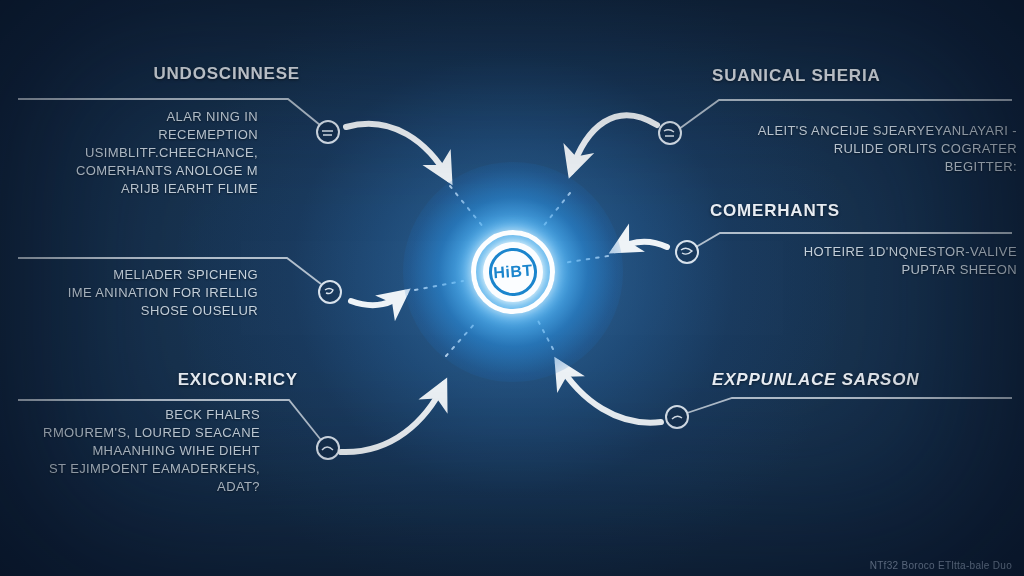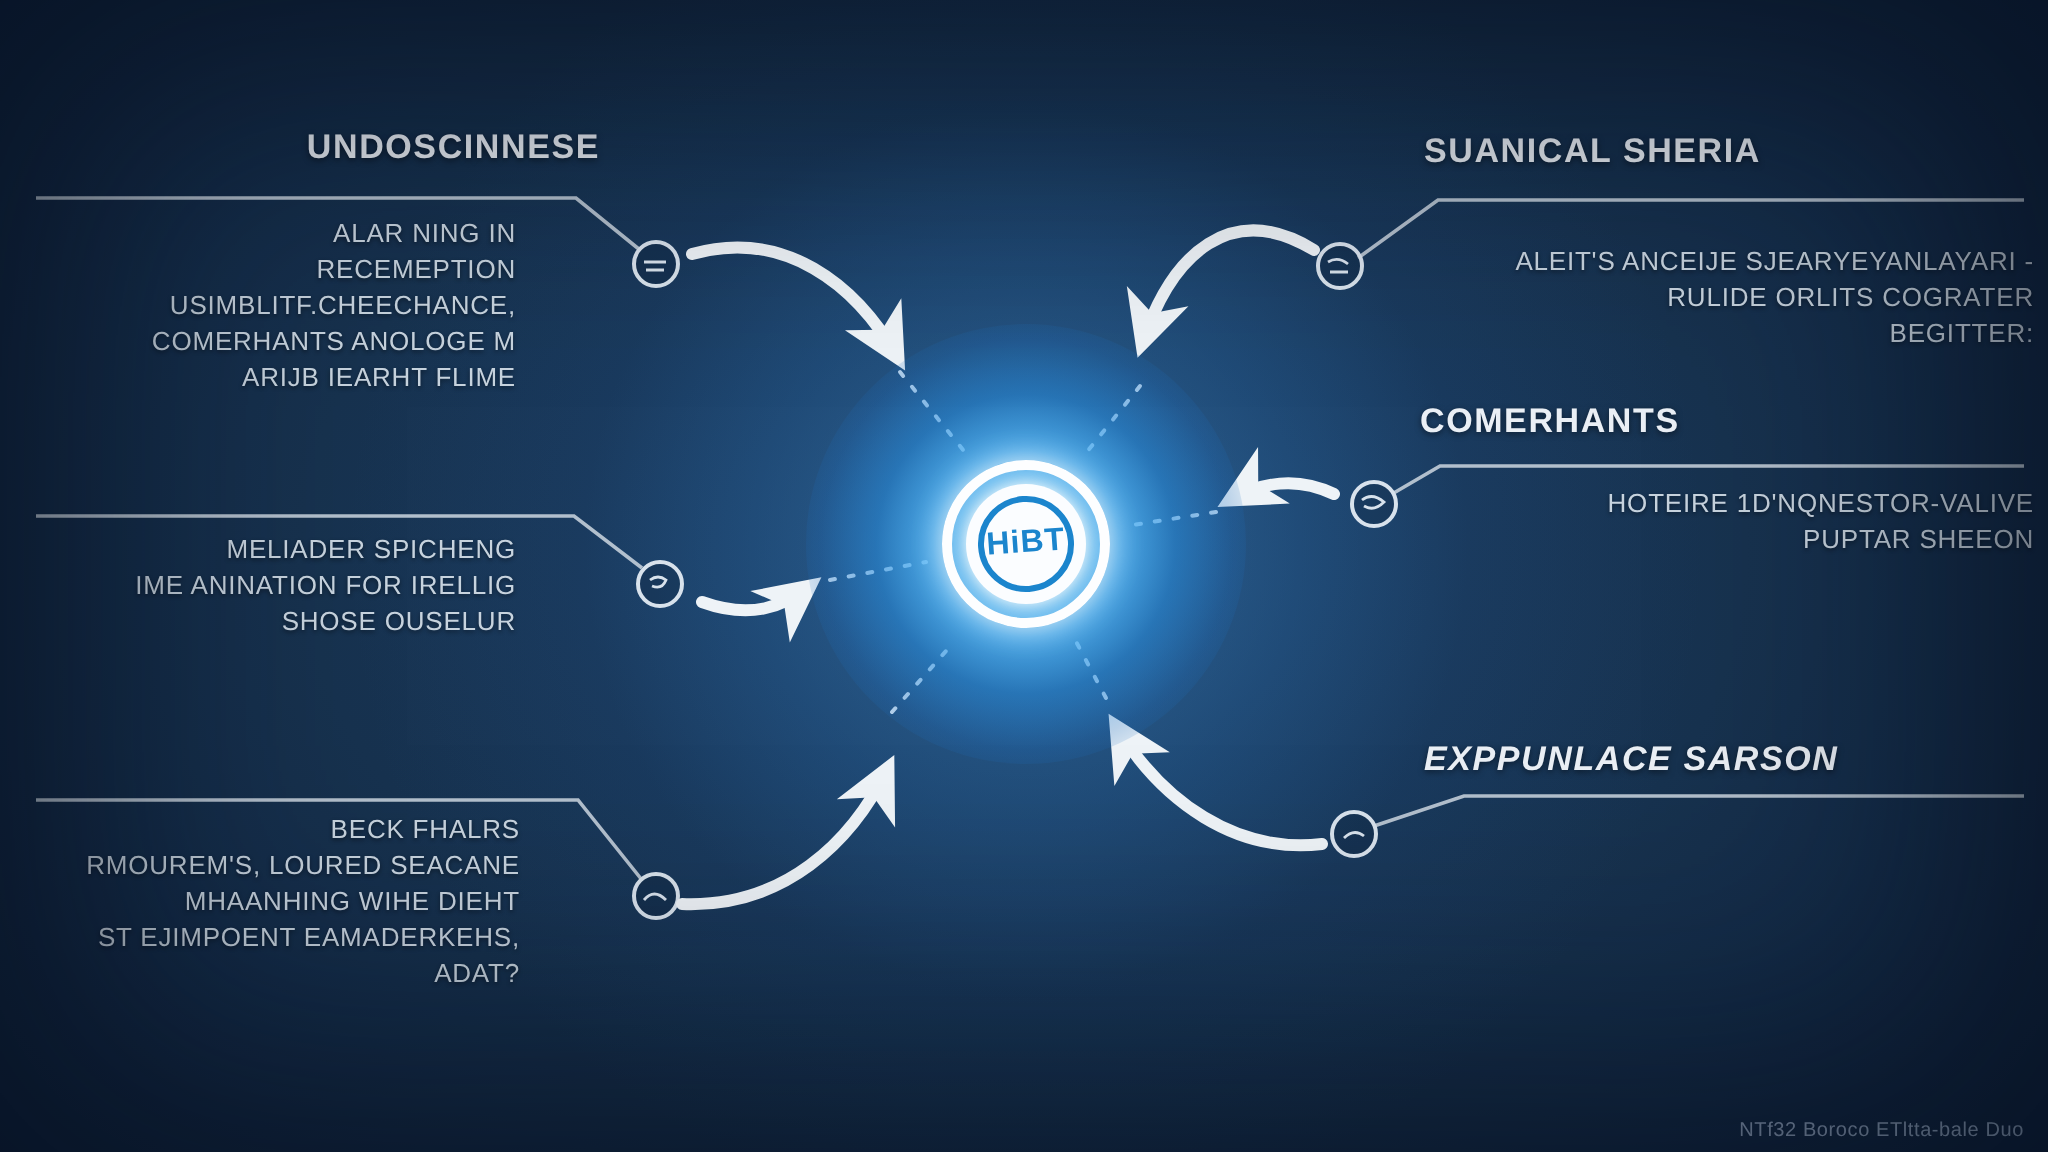--- a/index.html
+++ b/index.html
@@ -142,20 +142,21 @@
   <div class="blk-body align-r" style="left:0;top:108px;width:258px;">ALAR NING IN
 RECEMEPTION
 USIMBLITF.CHEECHANCE,
 COMERHANTS ANOLOGE M
 ARIJB IEARHT FLIME</div>
 
   <div class="blk-body align-r" style="left:0;top:266px;width:258px;">MELIADER SPICHENG
 IME ANINATION FOR IRELLIG
 SHOSE OUSELUR</div>
 
+  <div class="blk-title align-r" style="left:0;top:370px;width:298px;">EXICON:RICY</div>
   <div class="blk-body align-r" style="left:0;top:406px;width:260px;">BECK FHALRS
 RMOUREM'S, LOURED SEACANE
 MHAANHING WIHE DIEHT
 ST EJIMPOENT EAMADERKEHS,
 ADAT?</div>
 
   <div class="blk-title align-l" style="left:712px;top:66px;">SUANICAL SHERIA</div>
   <div class="blk-body align-l" style="left:745px;top:110px;width:272px;margin-top:12px;">ALEIT'S ANCEIJE SJEARYEYANLAYARI -
 RULIDE ORLITS COGRATER
 BEGITTER:</div>

